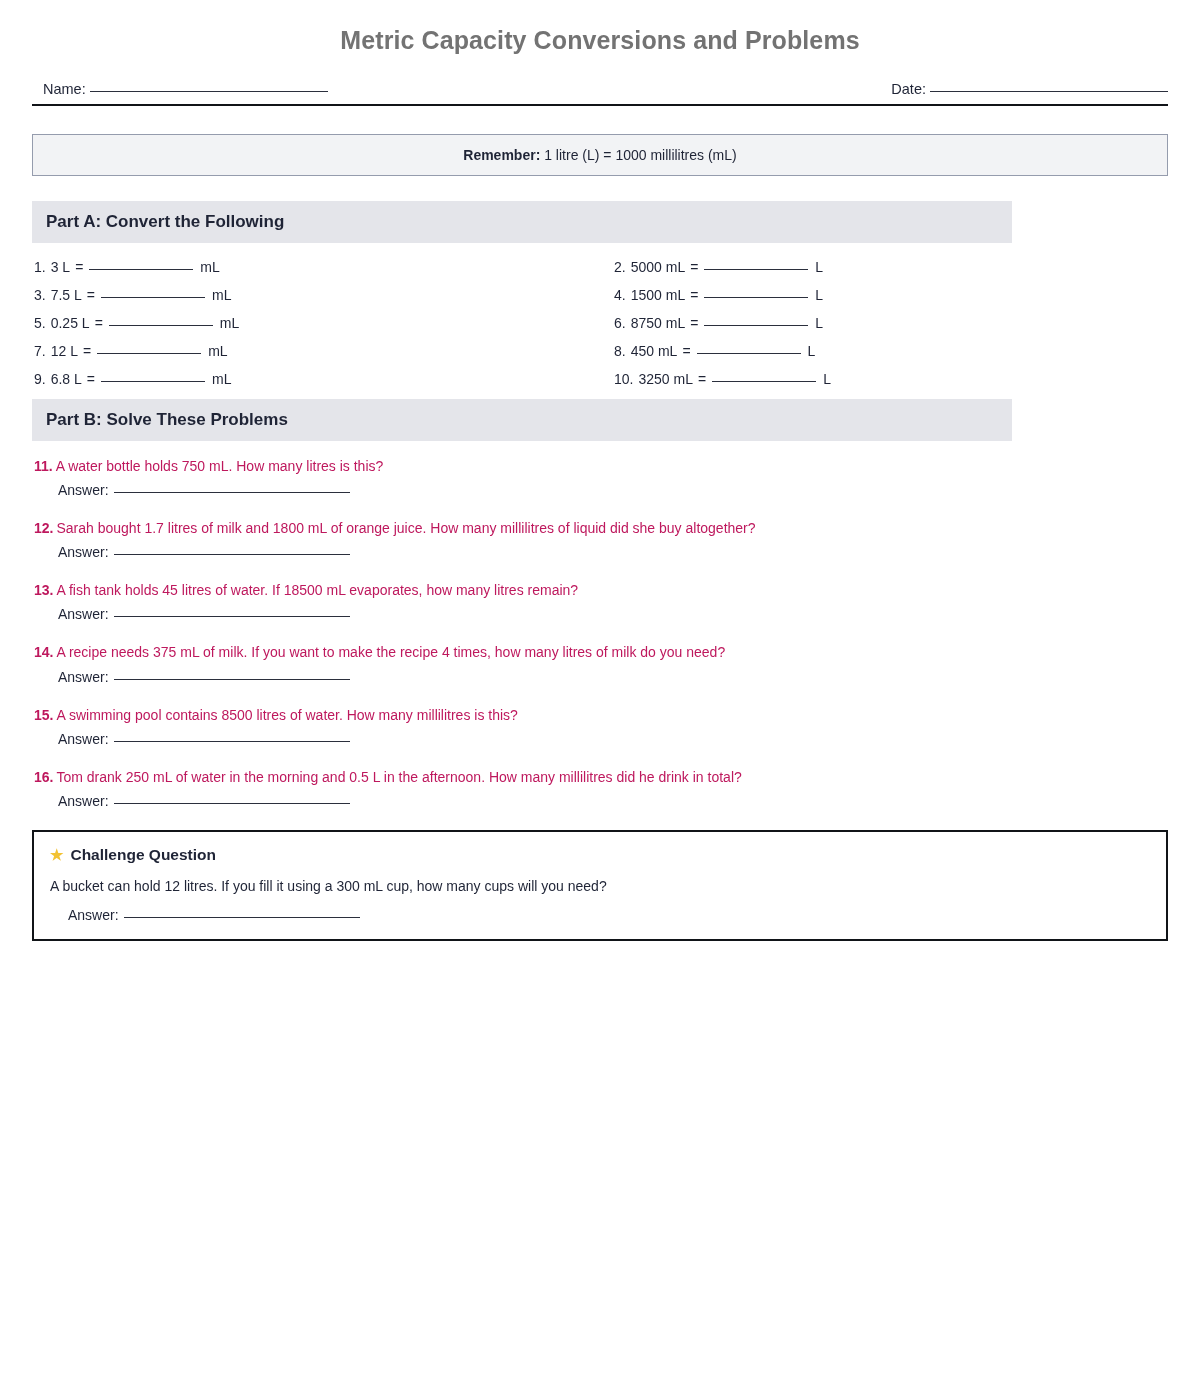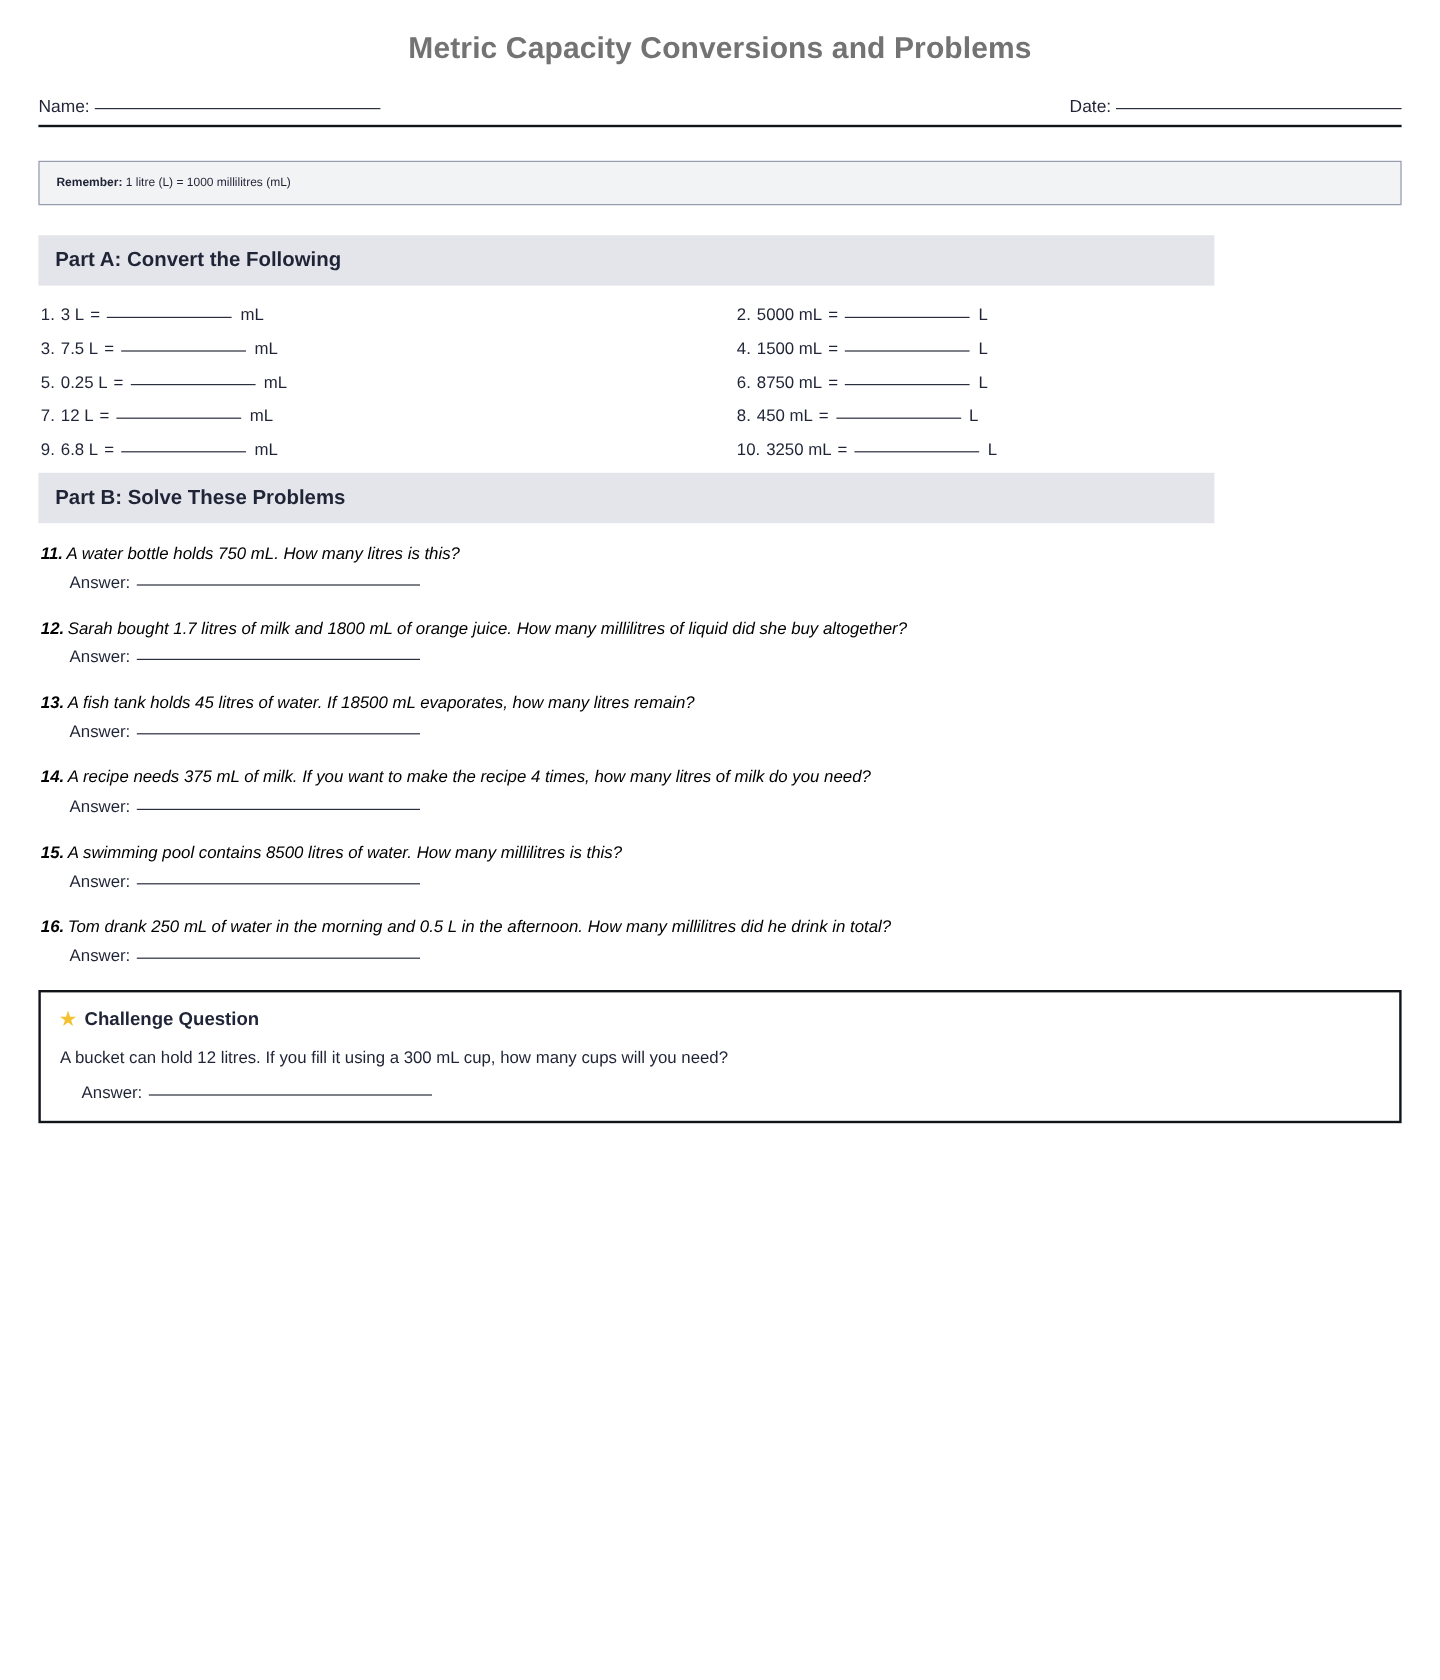--- a/index.html
+++ b/index.html
@@ -38,21 +38,21 @@
     align-items: flex-end;
     font-size: 14.5px;
     color: #1f2436;
     padding-bottom: 6px;
   }
   .field {
     display: flex;
     align-items: baseline;
     white-space: nowrap;
   }
-  .field-label { margin-right: 4px; }
+  .field-label { margin-right: 4px; margin-left: 11px; }
   .blank-line {
     display: inline-block;
     border-bottom: 1.4px solid #2b2f3d;
     height: 0;
     position: relative;
     top: -2px;
   }
   .blank-name { width: 238px; }
   .blank-date { width: 238px; }
   .header-rule {
@@ -60,23 +60,24 @@
     border-top: 2.4px solid #111418;
     margin: 1px 0 0 0;
   }
 
   
   .remember-box {
     margin-top: 28px;
     background: #f2f3f5;
     border: 1.6px solid #959cad;
     padding: 12px 14px;
-    font-size: 10px;
+    font-size: 14px;
     color: #1f2436;
     width: 1136px;
+    text-align: center;
   }
   .remember-box b { font-weight: bold; }
 
   
   .section-bar {
     background: #e4e5ea;
     padding: 11px 14px;
     font-size: 17px;
     font-weight: bold;
     color: #1f2436;
@@ -113,24 +114,23 @@
     top: -2px;
     margin-right: 7px;
   }
   .conv-to { }
 
   
   .problems { margin-top: 16px; }
   .problem { margin-bottom: 21px; }
   .problem-text {
     font-size: 14px;
-    color: #000000;
+    color: #be185d;
     line-height: 1.3;
     padding-left: 2px;
-    font-style: italic;
   }
   .problem-num { font-weight: bold; margin-right: 3px; }
   .answer-row {
     display: flex;
     align-items: baseline;
     font-size: 14px;
     color: #1f2436;
     margin-top: 7px;
     padding-left: 26px;
     white-space: nowrap;

